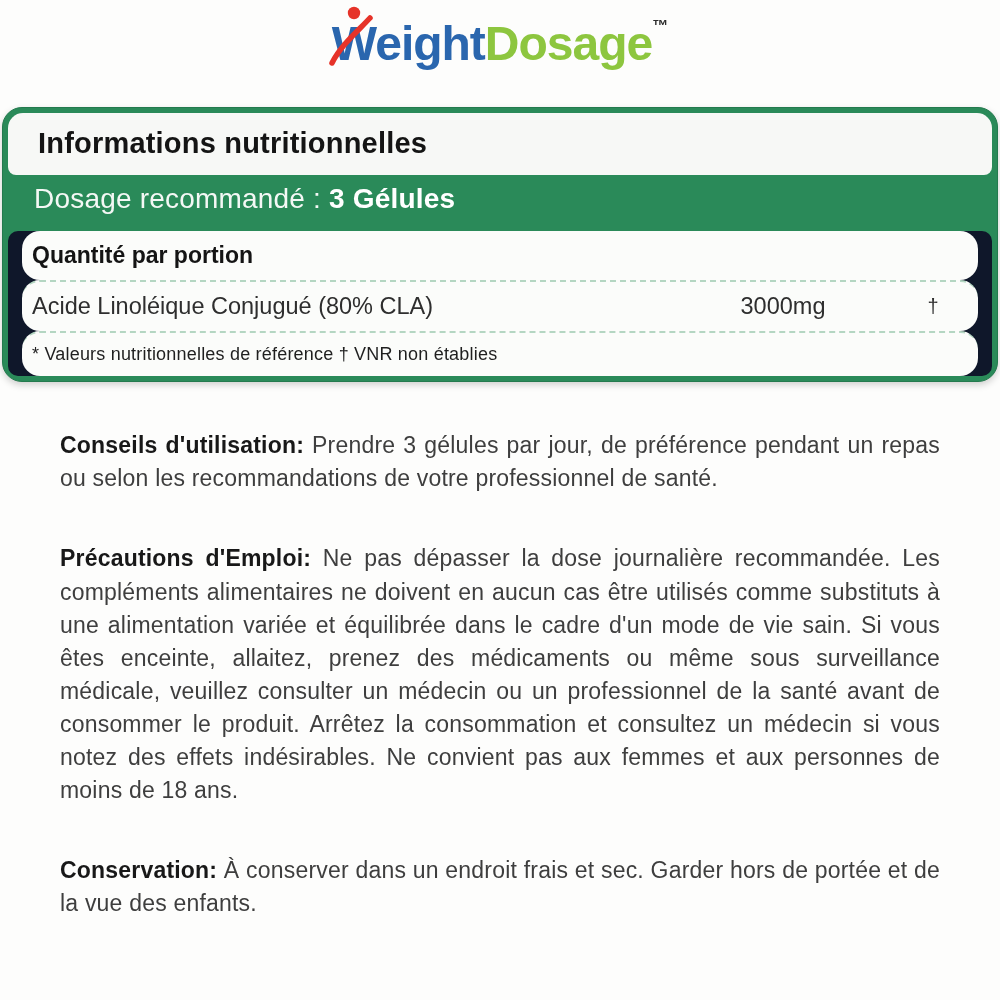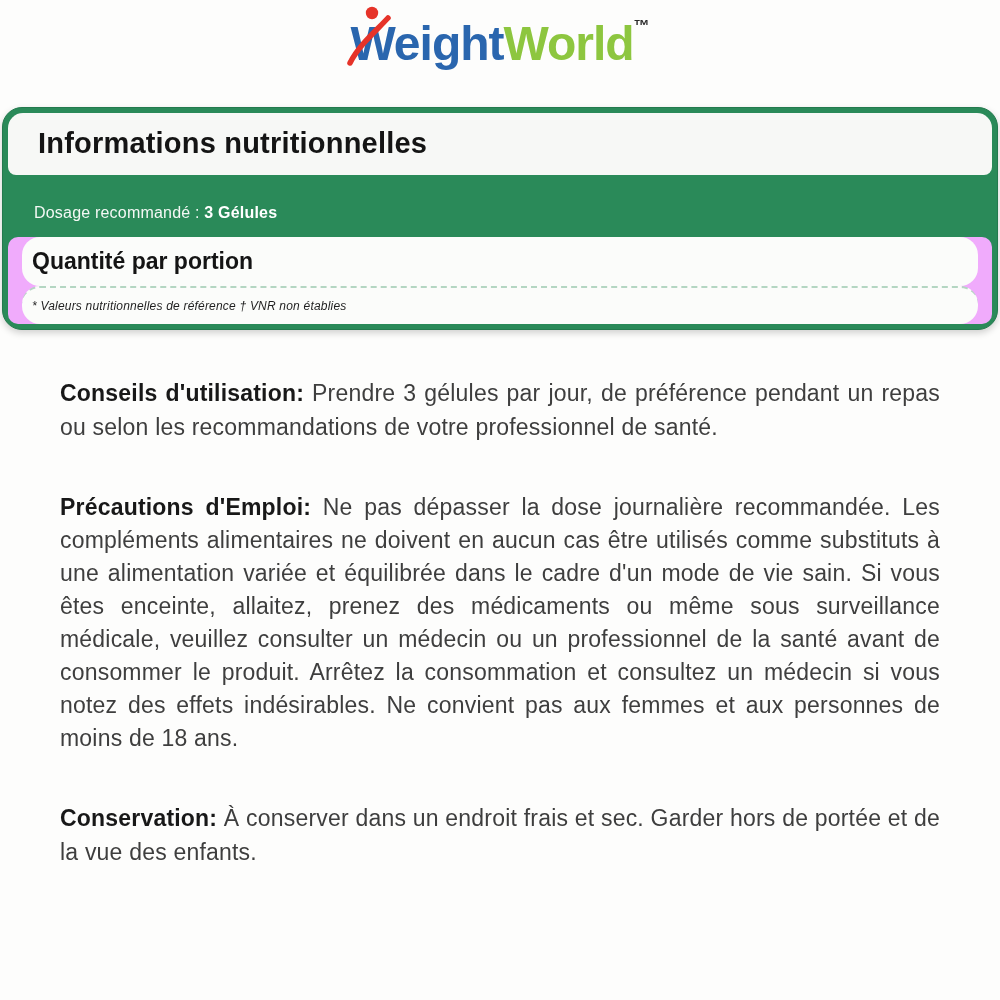--- a/index.html
+++ b/index.html
@@ -36,39 +36,39 @@
   }
   .band-header {
     background:#f7f8f6;
     border-radius:15px 15px 8px 8px;
     padding:14px 30px 15px;
   }
   .band-header h1 {
     margin:0; font-size:29px; font-weight:bold; color:#141414; letter-spacing:0.2px;
   }
   .band-dosage {
-    padding:27px 26px 13px;
-    color:#f4f8f5; font-size:16px; line-height:1.4; letter-spacing:0.2px;
+    padding:4px 26px 13px;
+    color:#f4f8f5; font-size:28px; line-height:1.4; letter-spacing:0.2px;
   }
   .band-dosage b { color:#ffffff; }
 
   .band-table {
-    background:#f0abfc;
+    background:#0f172a;
     border-radius:10px;
     padding:0 24px;
   }
   .t-row { padding:11px 10px; margin:0 -10px; }
   .t-row + .t-row { border-top:2px dashed #b4d6c2; }
   .t-row.pill { background:#fbfcfa; border-radius:18px; }
   .t-head { font-size:23px; font-weight:bold; color:#141414; }
   .t-grid { display:grid; grid-template-columns:1fr 230px 70px; align-items:center; }
   .t-name   { font-size:23.5px; color:#2e2e2e; }
   .t-amount { font-size:23.5px; color:#2e2e2e; text-align:center; }
   .t-dv     { font-size:20px;  color:#2e2e2e; text-align:center; }
-  .t-foot   { font-size:12px; color:#1f1f1f; letter-spacing:0.2px;font-style:italic; }
+  .t-foot   { font-size:18px; color:#1f1f1f; letter-spacing:0.2px; }
 
   .band-ingredients {
     color:#ffffff; font-size:23.5px; line-height:1.5;
     padding:15px 26px 19px; text-align:justify; letter-spacing:0.2px;
   }
   .band-ingredients b { color:#ffffff; }
 
   
   .content { width:880px; margin:0 auto; padding-top:31px; }
   .content p {
@@ -80,37 +80,42 @@
 </style>
 </head>
 <body>
 
 <div class="logo-wrap">
   <div class="logo">
     <svg class="figure" width="50" height="64" viewBox="0 0 50 64">
       <circle cx="26" cy="8" r="6.2" fill="#e63329"></circle>
       <path d="M4,58 C 13,40 30,26 42,13" fill="none" stroke="#e63329" stroke-width="5.5" stroke-linecap="round"></path>
     </svg>
-    <span class="blue">Weight</span><span class="green">World</span><span class="tm">™</span>
+    <span class="blue">Weight</span><span class="green">Dosage</span><span class="tm">™</span>
   </div>
 </div>
 
 <div class="panel">
 
   <div class="band-header">
     <h1>Informations nutritionnelles</h1>
   </div>
 
   <div class="band-dosage">
     <div><span>Dosage recommandé : </span><b>3 Gélules</b></div>
   </div>
 
   <div class="band-table">
     <div class="t-row pill t-head">Quantité par portion</div>
 
+    <div class="t-row pill t-grid">
+      <span class="t-name">Acide Linoléique Conjugué (80% CLA)</span>
+      <span class="t-amount">3000mg</span>
+      <span class="t-dv">†</span>
+    </div>
 
     <div class="t-row pill t-foot">* Valeurs nutritionnelles de référence † VNR non établies</div>
   </div>
 
 
 </div>
 
 <div class="content">
 
   <p><b>Conseils d'utilisation:</b><span> Prendre 3 gélules par jour, de préférence pendant un repas ou selon les recommandations de votre professionnel de santé.</span></p>

